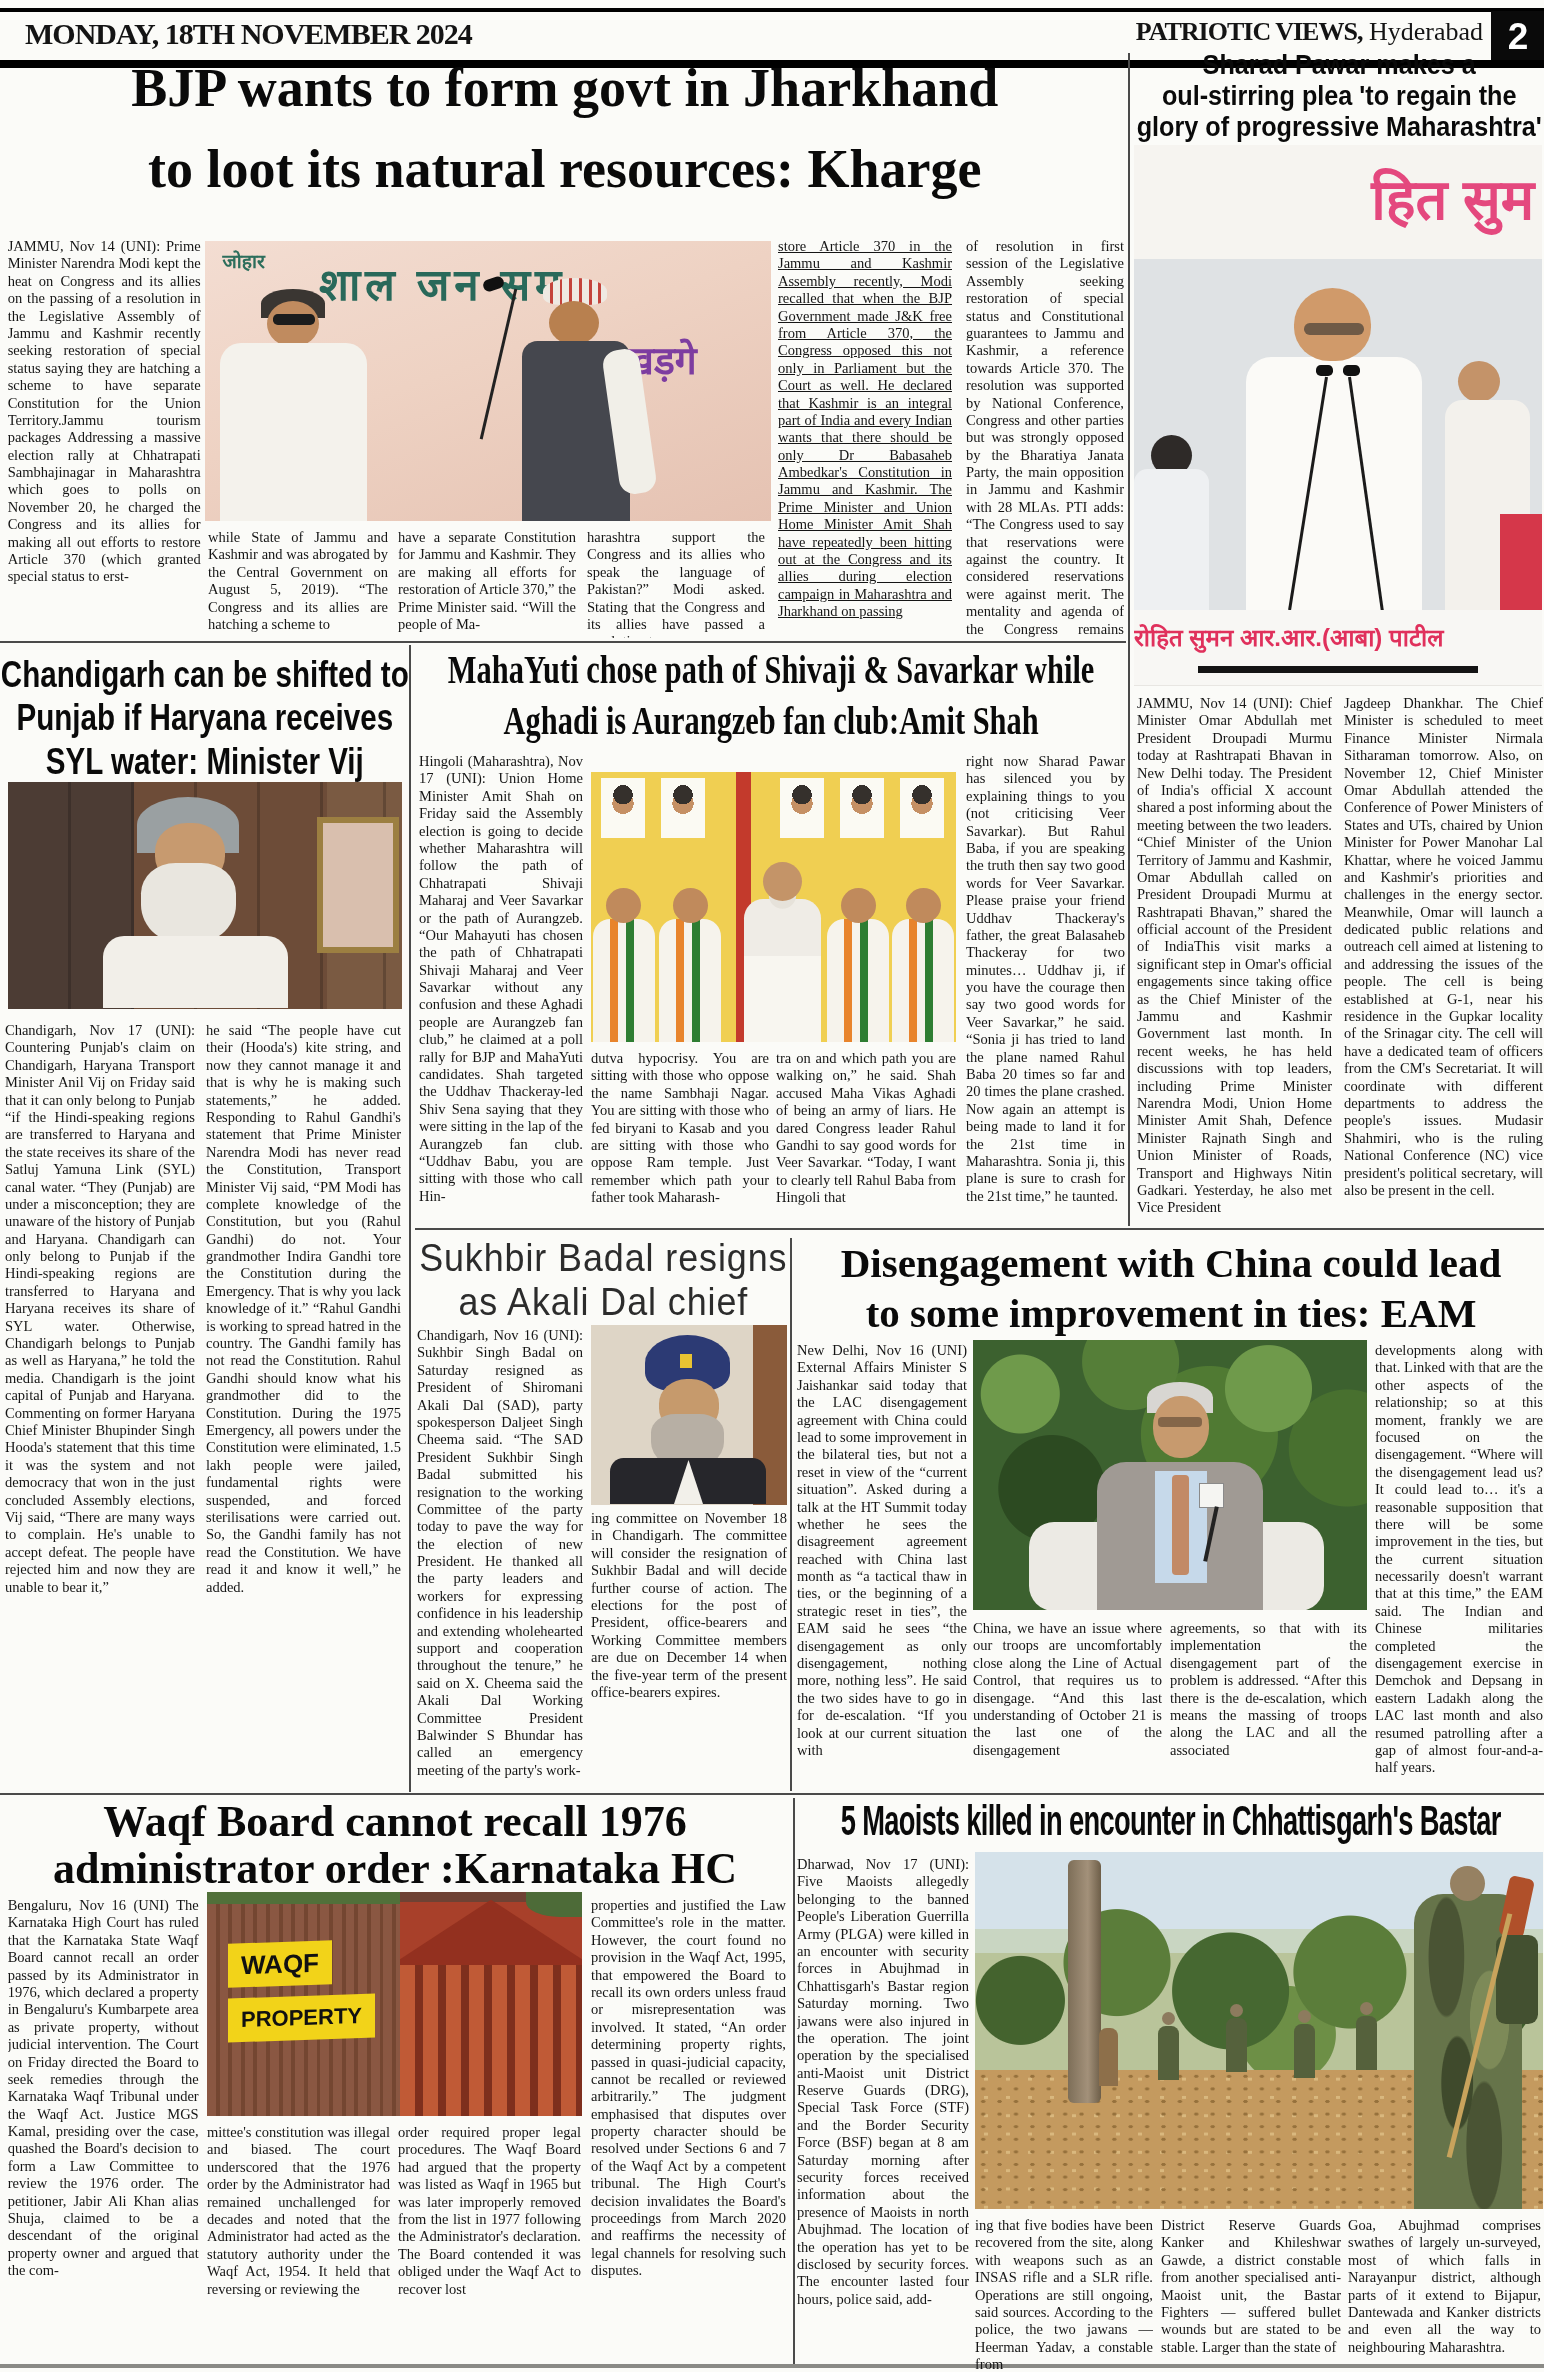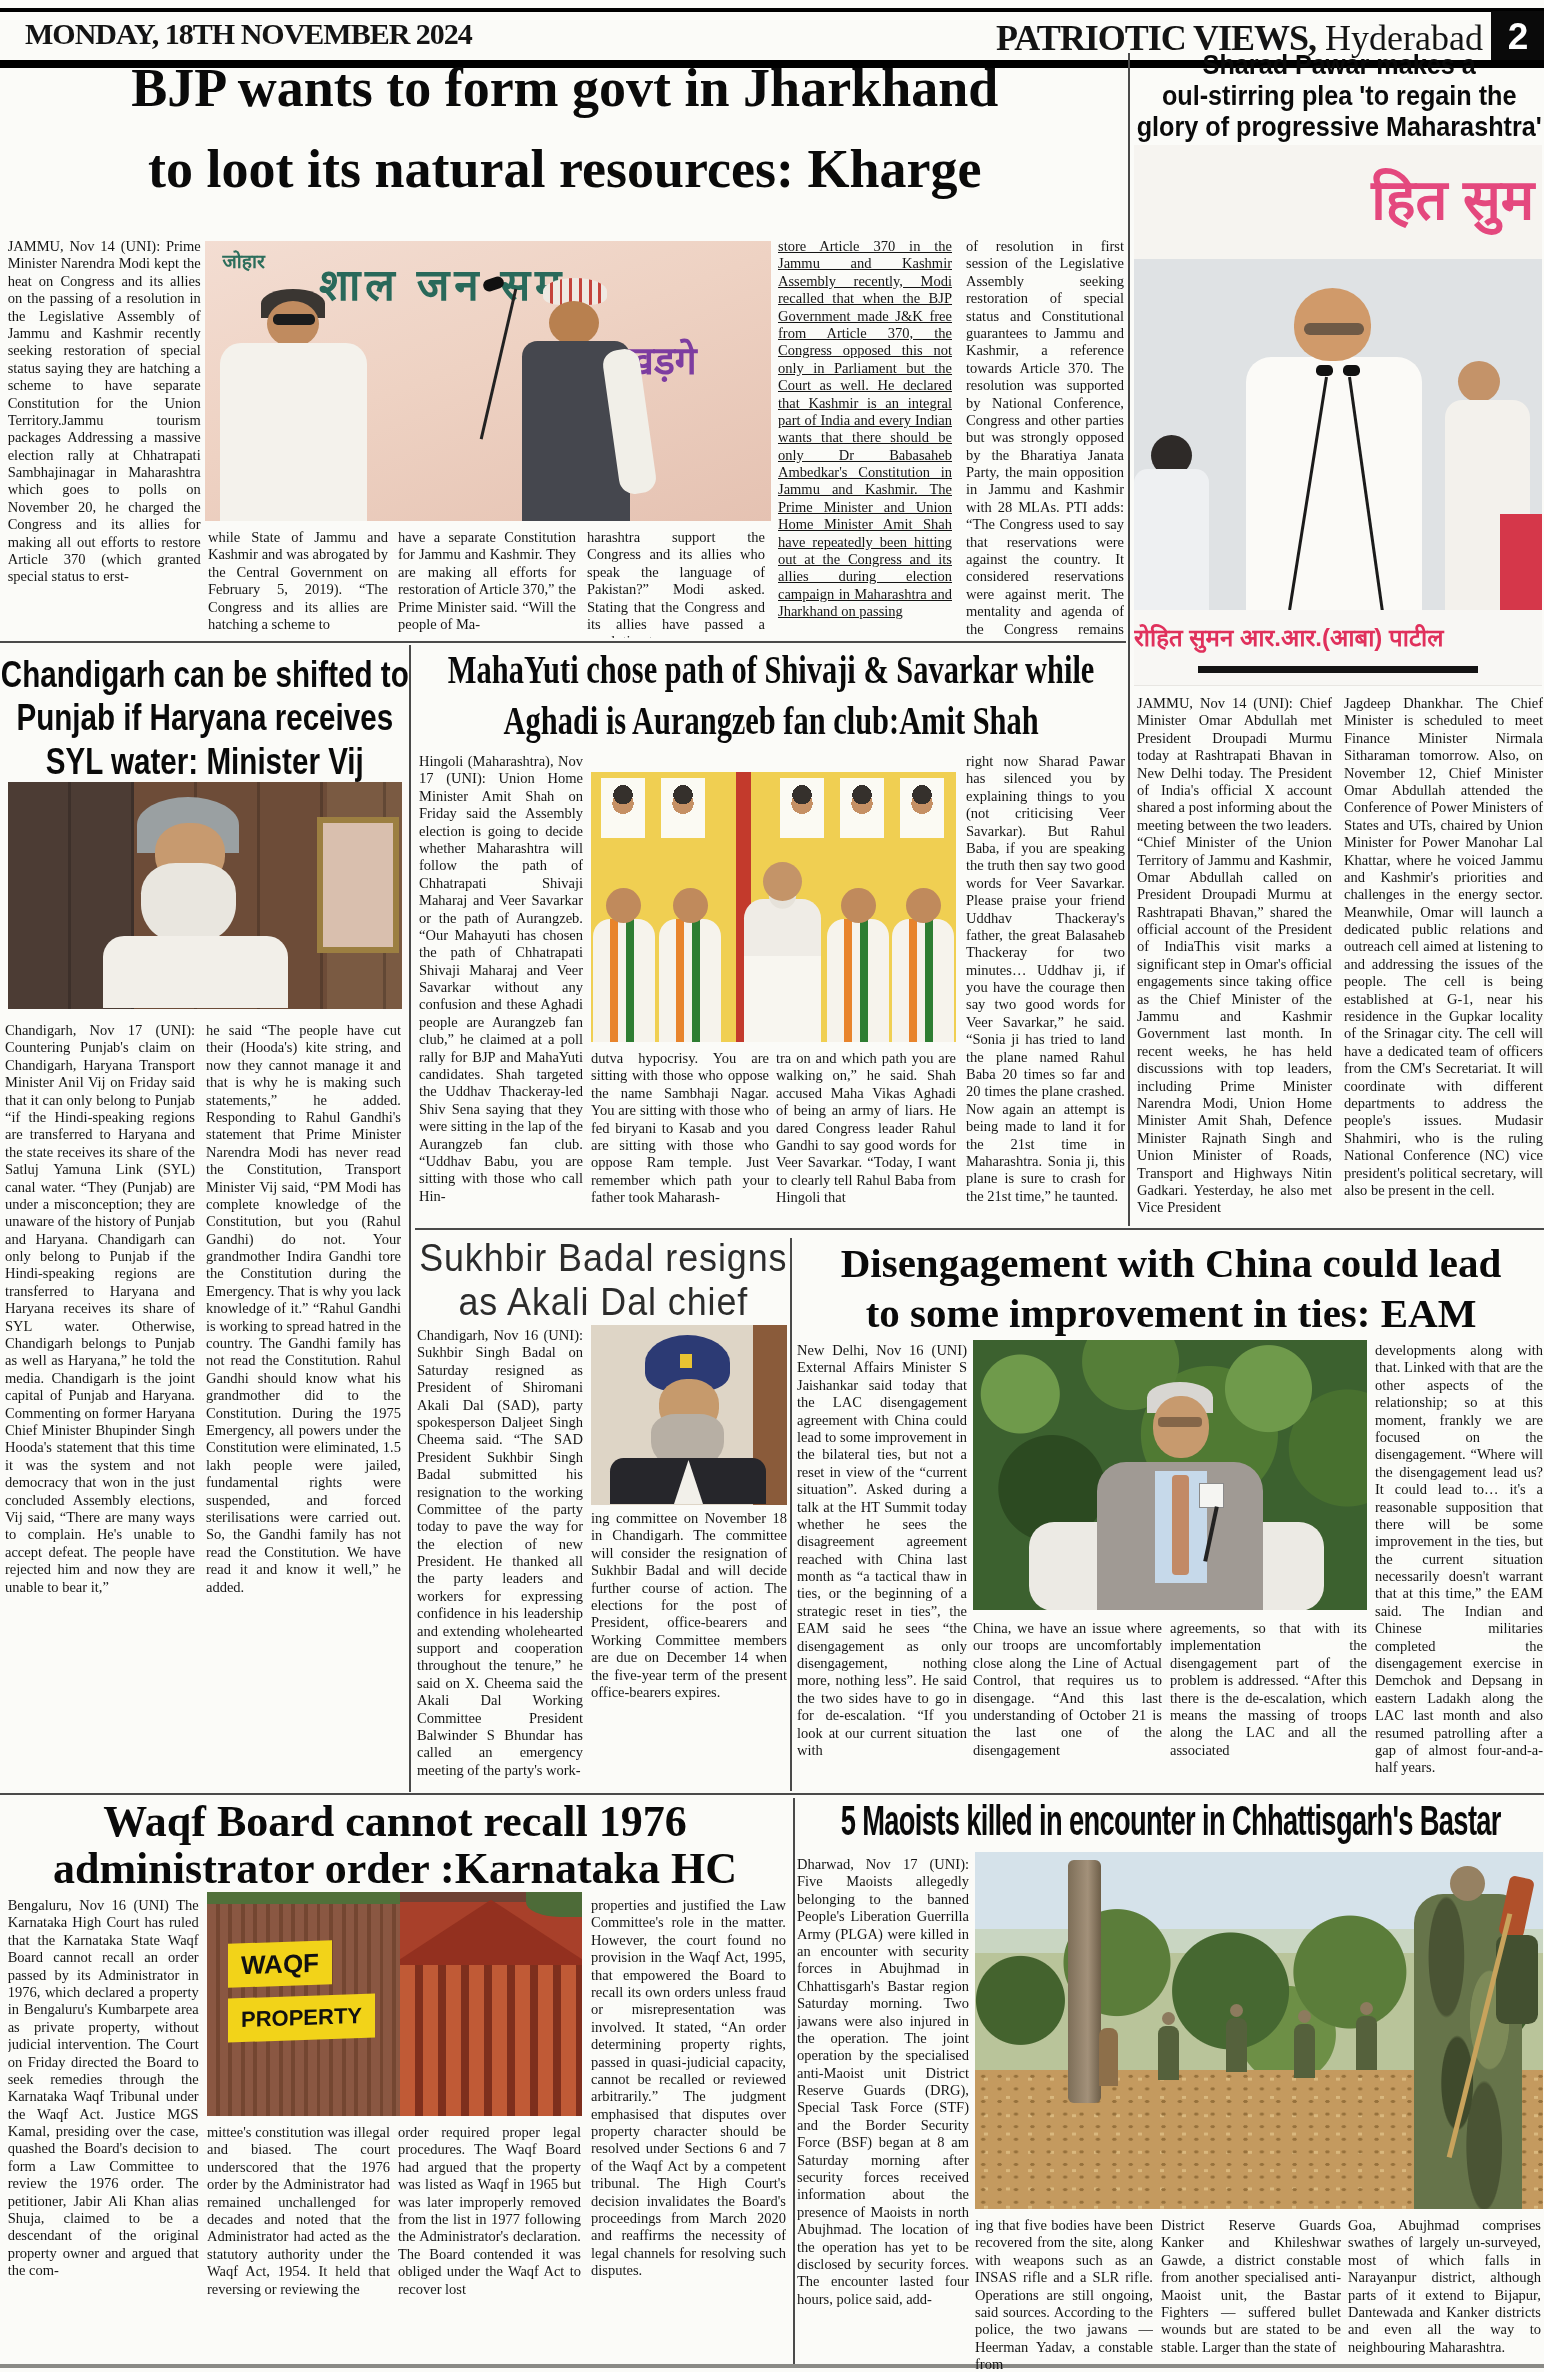--- a/index.html
+++ b/index.html
@@ -13,21 +13,21 @@
   .hl .ln{white-space:nowrap;}
   .serifh{font-family:"Liberation Serif",serif;font-weight:700;color:#0a0a0a;}
   .sansh{font-family:"Liberation Sans",sans-serif;font-weight:700;color:#0a0a0a;}
   .photo{position:absolute;overflow:hidden;background:#ccc;}
   .photo div{position:absolute;}
 
   
   #hdr-topbar{left:0;top:7.7px;width:1545px;height:3.9px;background:#000;}
   #hdr-botbar{left:0;top:60px;width:1545px;height:7.7px;background:#000;}
   #hdr-date{left:25px;top:17.4px;font-size:30px;font-weight:700;letter-spacing:-1px;color:#141414;}
-  #hdr-mast{right:62px;top:17.4px;font-size:36px;color:#141414;white-space:nowrap;}
+  #hdr-mast{right:62px;top:17.4px;font-size:26px;color:#141414;white-space:nowrap;}
   #hdr-mast .b{font-weight:700;letter-spacing:-1px;}
   #hdr-pagenum{left:1491px;top:10.6px;width:54px;height:52px;background:#0a0a0a;color:#fff;
       font-family:"Liberation Sans",sans-serif;font-size:37px;font-weight:700;
       display:flex;align-items:center;justify-content:center;}
 
   
   #v1{left:1128px;top:53px;width:1.9px;height:1173px;}
   #v2{left:409px;top:645px;width:1.9px;height:1147px;}
   #v3{left:790px;top:1238px;width:1.9px;height:553px;}
   #v4{left:793px;top:1798px;width:1.9px;height:566px;}
@@ -254,21 +254,21 @@
     <div class="kp-m1h"></div>
     <div class="kp-m1g"></div>
     <div class="kp-m1b"></div>
     <div class="kp-mic"></div>
     <div class="kp-mict"></div>
     <div class="kp-m2cap"></div>
     <div class="kp-m2h"></div>
     <div class="kp-m2b"></div>
     <div class="kp-m2s"></div>
   </div>
-  <div class="col" id="k-c2">while State of Jammu and Kashmir and was abrogated by the Central Government on February 5, 2019). “The Congress and its allies are hatching a scheme to</div>
+  <div class="col" id="k-c2">while State of Jammu and Kashmir and was abrogated by the Central Government on August 5, 2019). “The Congress and its allies are hatching a scheme to</div>
   <div class="col" id="k-c3">have a separate Constitution for Jammu and Kashmir. They are making all efforts for restoration of Article 370,” the Prime Minister said. “Will the people of Ma-</div>
   <div class="col" id="k-c4">harashtra support the Congress and its allies who speak the language of Pakistan?” Modi asked. Stating that the Congress and its allies have passed a resolution to re-</div>
   <div class="col" id="k-c5">store Article 370 in the Jammu and Kashmir Assembly recently, Modi recalled that when the BJP Government made J&amp;K free from Article 370, the Congress opposed this not only in Parliament but the Court as well. He declared that Kashmir is an integral part of India and every Indian wants that there should be only Dr Babasaheb Ambedkar's Constitution in Jammu and Kashmir. The Prime Minister and Union Home Minister Amit Shah have repeatedly been hitting out at the Congress and its allies during election campaign in Maharashtra and Jharkhand on passing</div>
   <div class="col" id="k-c6">of resolution in first session of the Legislative Assembly seeking restoration of special status and Constitutional guarantees to Jammu and Kashmir, a reference towards Article 370. The resolution was supported by National Conference, Congress and other parties but was strongly opposed by the Bharatiya Janata Party, the main opposition in Jammu and Kashmir with 28 MLAs. PTI adds: “The Congress used to say that reservations were against the country. It considered reservations were against merit. The mentality and agenda of the Congress remains unchanged.</div>
 
   <div class="hl sansh" id="p-hl">
     <div class="ln">Sharad Pawar makes a</div>
     <div class="ln">oul-stirring plea 'to regain the</div>
     <div class="ln">glory of progressive Maharashtra'</div>
   </div>

